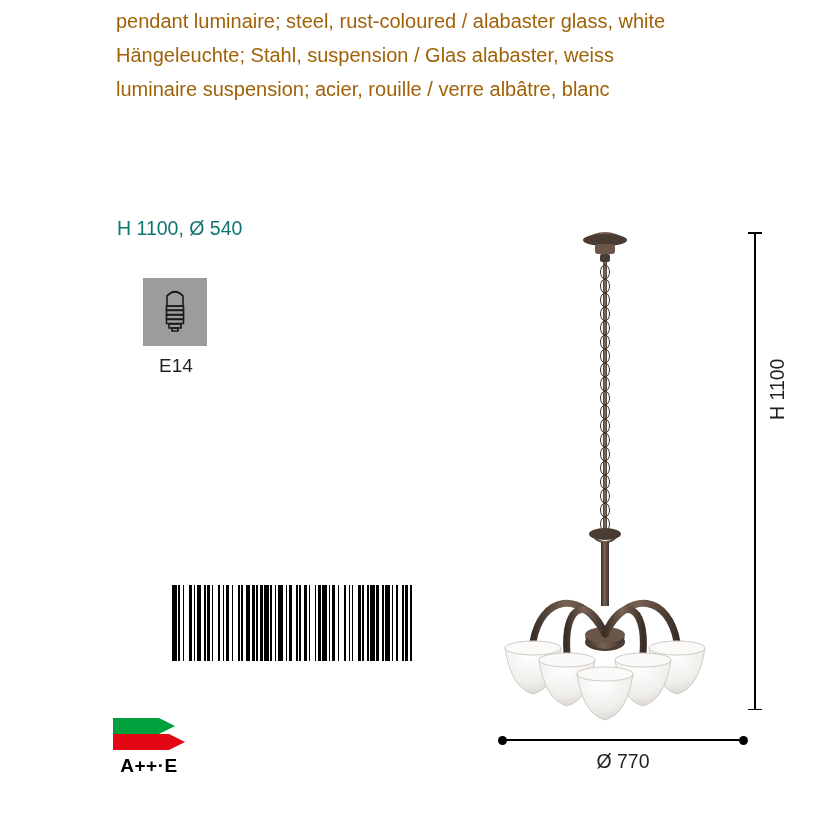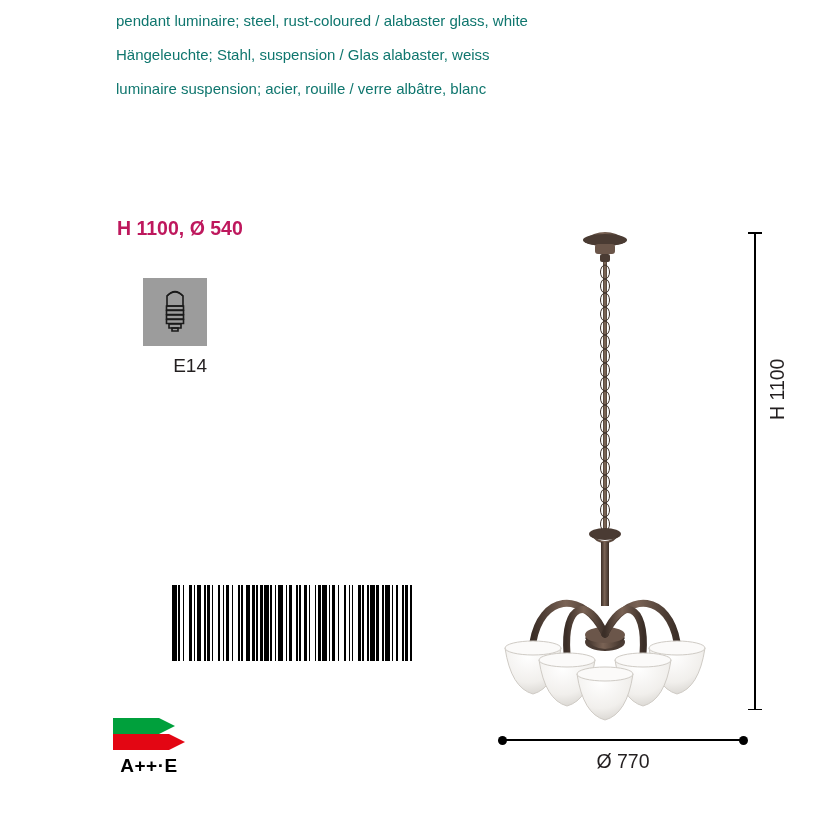--- a/index.html
+++ b/index.html
@@ -17,34 +17,33 @@
   }
 
   
   .desc {
     position: absolute;
     left: 116px;
     top: 4px;
     width: 690px;
   }
   .desc div {
-    font-size: 15px;
+    font-size: 20px;
     line-height: 34px;
-    color: #0f766e;
+    color: #a16207;
     white-space: nowrap;
   }
 
   
   .dims-text {
     position: absolute;
     left: 117px;
     top: 217px;
     font-size: 19.5px;
-    color: #be185d;
-    font-weight: bold;
+    color: #0f766e;
   }
 
   
   .icons {
     position: absolute;
     left: 143px;
     top: 278px;
   }
   .icon-group {
     display: inline-block;
@@ -57,21 +56,21 @@
     height: 68px;
     background: #9c9c9c;
     position: relative;
     display: block;
   }
   .icon-box svg { display: block; }
   .icon-caption {
     margin-top: 9px;
     font-size: 19px;
     color: #231f20;
-    text-align: right;
+    text-align: center;
     padding-left: 2px;
     white-space: nowrap;
   }
   .icon-group.wattage .icon-caption { padding-left: 0; text-align: left; }
 
   
   .barcode-wrap {
     position: absolute;
     left: 140px;
     top: 585px;

